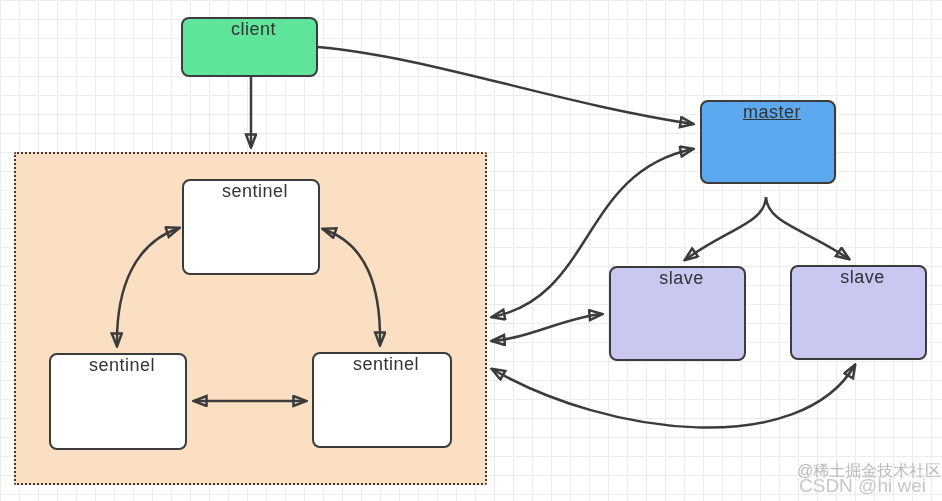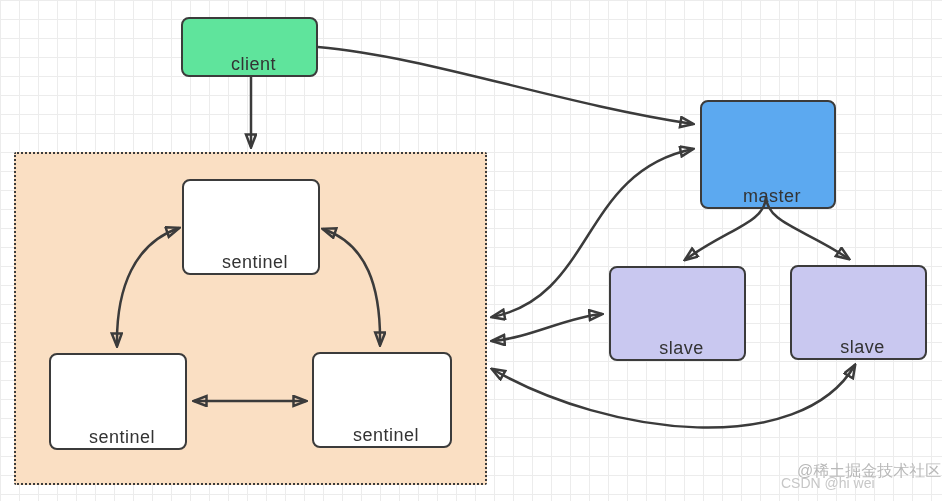--- a/index.html
+++ b/index.html
@@ -12,40 +12,40 @@
     background-image:
       linear-gradient(to right, #ececec 1px, transparent 1px),
       linear-gradient(to bottom, #ececec 1px, transparent 1px);
     background-size:19px 19px;
   }
   .node {
     position:absolute;
     box-sizing:border-box;
     border:2.5px solid #3b3b3b;
     border-radius:8px;
-    display:flex; align-items:flex-end; justify-content:center;
+    display:flex; align-items:flex-start; justify-content:center;
     font-size:18px; color:#333333;
     letter-spacing:0.5px;
     padding-left:8px;
   }
   #node-client        { left:181px; top:17px;  width:137px; height:60px; background:#5fe49c; }
   #cluster            { position:absolute; box-sizing:border-box; left:14px; top:152px; width:473px; height:333px;
                         background:#fadfc3; border:2.5px dotted #3b3b3b; border-radius:2px; }
   #cluster-label      { position:absolute; left:28px; top:160px; font-size:19px; font-weight:bold; color:#333333; }
   #node-sentinel-top  { left:182px; top:179px; width:138px; height:96px; background:#ffffff; }
   #node-sentinel-bl   { left:49px;  top:353px; width:138px; height:97px; background:#ffffff; }
   #node-sentinel-br   { left:312px; top:352px; width:140px; height:96px; background:#ffffff; }
-  #node-master        { left:700px; top:100px; width:136px; height:109px; background:#5ca9f0; }
+  #node-master        { left:700px; top:100px; width:136px; height:84px; background:#5ca9f0;text-decoration:underline; }
   #node-slave-left    { left:609px; top:266px; width:137px; height:95px; background:#c9c8f0; }
   #node-slave-right   { left:790px; top:265px; width:137px; height:95px; background:#c9c8f0; }
   #edges { position:absolute; left:0; top:0; width:942px; height:501px; pointer-events:none; }
   #edges path, #edges line { stroke:#3b3b3b; stroke-width:2.5; fill:none; }
   .watermark { position:absolute; pointer-events:none; white-space:nowrap; }
   #watermark-line1 { left:797px; top:461px; font-size:16px; color:#b9b9b9; }
-  #watermark-line2 { left:781px; top:475px; font-size:14px; color:#c7c7c7; }
+  #watermark-line2 { left:799px; top:475px; font-size:19px; color:#c7c7c7; }
 </style>
 </head>
 <body>
 
 <div id="canvas">
 
   <div id="cluster"></div>
 
   <div class="node" id="node-client">
     <span>client</span>

